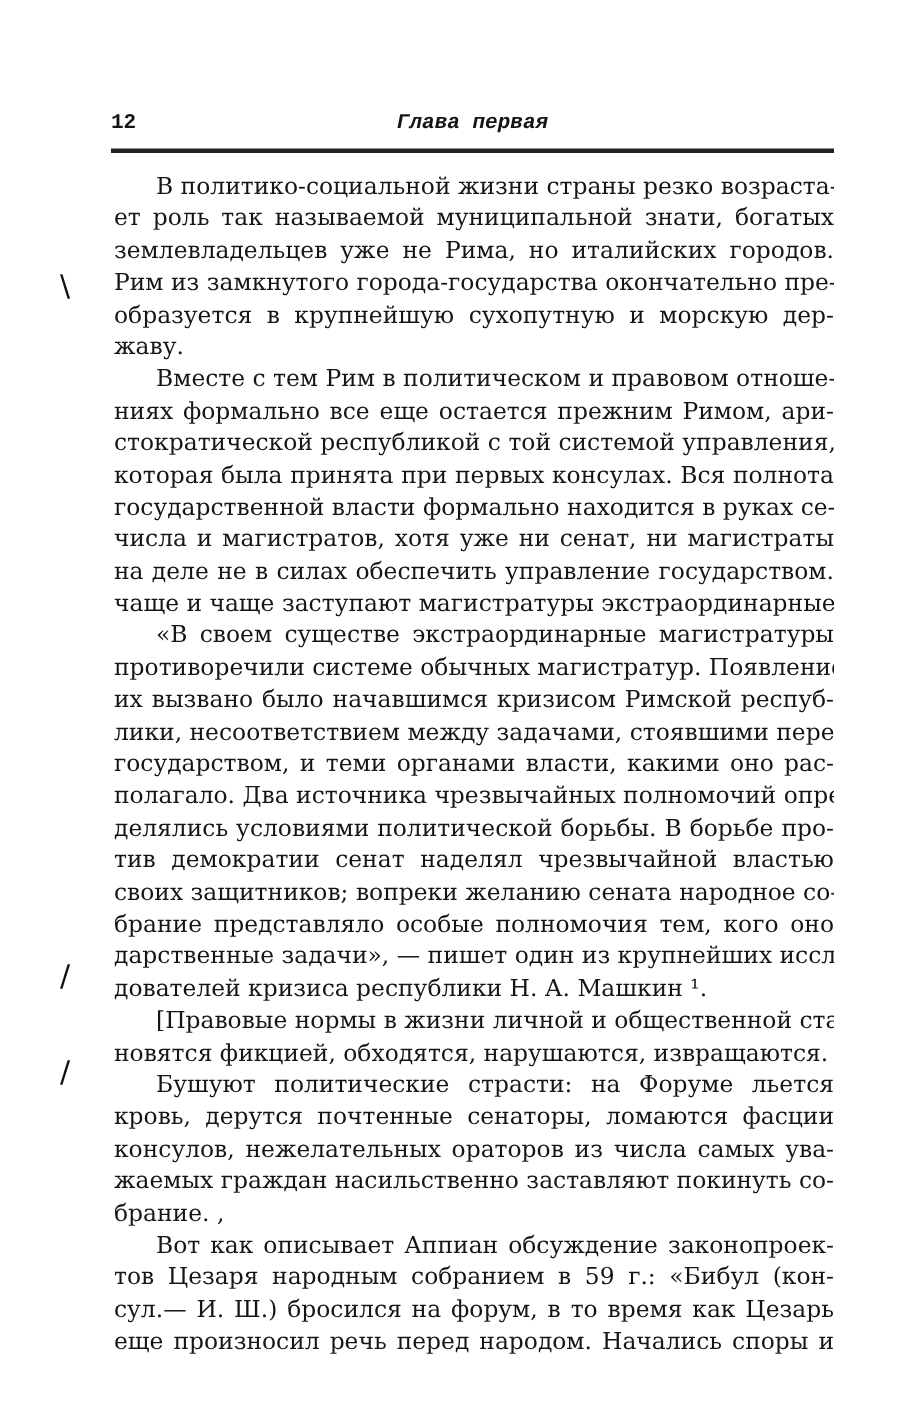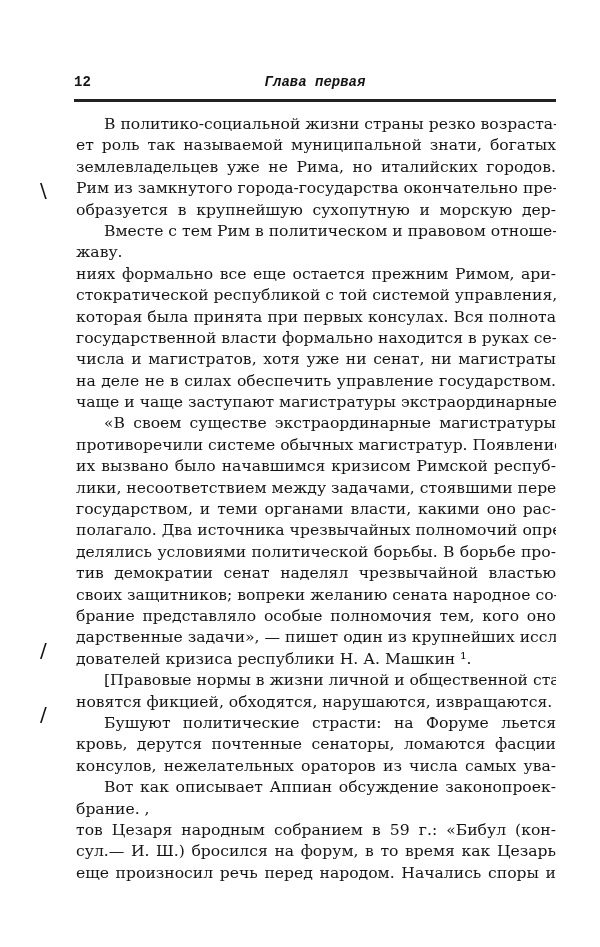--- a/index.html
+++ b/index.html
@@ -25,22 +25,22 @@
   <span class="running-head">Глава первая</span>
 </div>
 <div class="header-rule"></div>
 
 <div class="body-text" id="body-text">
     <div class="line indent">В политико-социальной жизни страны резко возраста-</div>
     <div class="line">ет роль так называемой муниципальной знати, богатых</div>
     <div class="line">землевладельцев уже не Рима, но италийских городов.</div>
     <div class="line">Рим из замкнутого города-государства окончательно пре-</div>
     <div class="line">образуется в крупнейшую сухопутную и морскую дер-</div>
+    <div class="line last">жаву.</div>
     <div class="line indent">Вместе с тем Рим в политическом и правовом отноше-</div>
-    <div class="line last">жаву.</div>
     <div class="line">ниях формально все еще остается прежним Римом, ари-</div>
     <div class="line">стократической республикой с той системой управления,</div>
     <div class="line">которая была принята при первых консулах. Вся полнота</div>
     <div class="line">государственной власти формально находится в руках се-</div>
     <div class="line">числа и магистратов, хотя уже ни сенат, ни магистраты</div>
     <div class="line">на деле не в силах обеспечить управление государством.</div>
     <div class="line last">чаще и чаще заступают магистратуры экстраординарные.</div>
     <div class="line indent">«В своем существе экстраординарные магистратуры</div>
     <div class="line">противоречили системе обычных магистратур. Появление</div>
     <div class="line">их вызвано было начавшимся кризисом Римской респуб-</div>
@@ -51,22 +51,23 @@
     <div class="line">тив демократии сенат наделял чрезвычайной властью</div>
     <div class="line">своих защитников; вопреки желанию сената народное со-</div>
     <div class="line">брание представляло особые полномочия тем, кого оно</div>
     <div class="line">дарственные задачи», — пишет один из крупнейших иссле-</div>
     <div class="line last">дователей кризиса республики Н. А. Машкин ¹.</div>
     <div class="line indent">[Правовые нормы в жизни личной и общественной ста-</div>
     <div class="line last">новятся фикцией, обходятся, нарушаются, извращаются.</div>
     <div class="line indent">Бушуют политические страсти: на Форуме льется</div>
     <div class="line">кровь, дерутся почтенные сенаторы, ломаются фасции</div>
     <div class="line">консулов, нежелательных ораторов из числа самых ува-</div>
+    <div class="line">жаемых граждан насильственно заставляют покинуть со-</div>
+    <div class="line last">брание. ,</div>
     <div class="line indent">Вот как описывает Аппиан обсуждение законопроек-</div>
-    <div class="line last">брание. ,</div>
     <div class="line">тов Цезаря народным собранием в 59 г.: «Бибул (кон-</div>
     <div class="line">сул.— И. Ш.) бросился на форум, в то время как Цезарь</div>
     <div class="line">еще произносил речь перед народом. Начались споры и</div>
   </div>
 
 <div id="marks">
     <span class="margin-mark" style="top: 178px; left: 40px;">\</span>
     <span class="margin-mark" style="top: 638px; left: 40px;">/</span>
     <span class="margin-mark" style="top: 702px; left: 40px;">/</span>
   </div>

